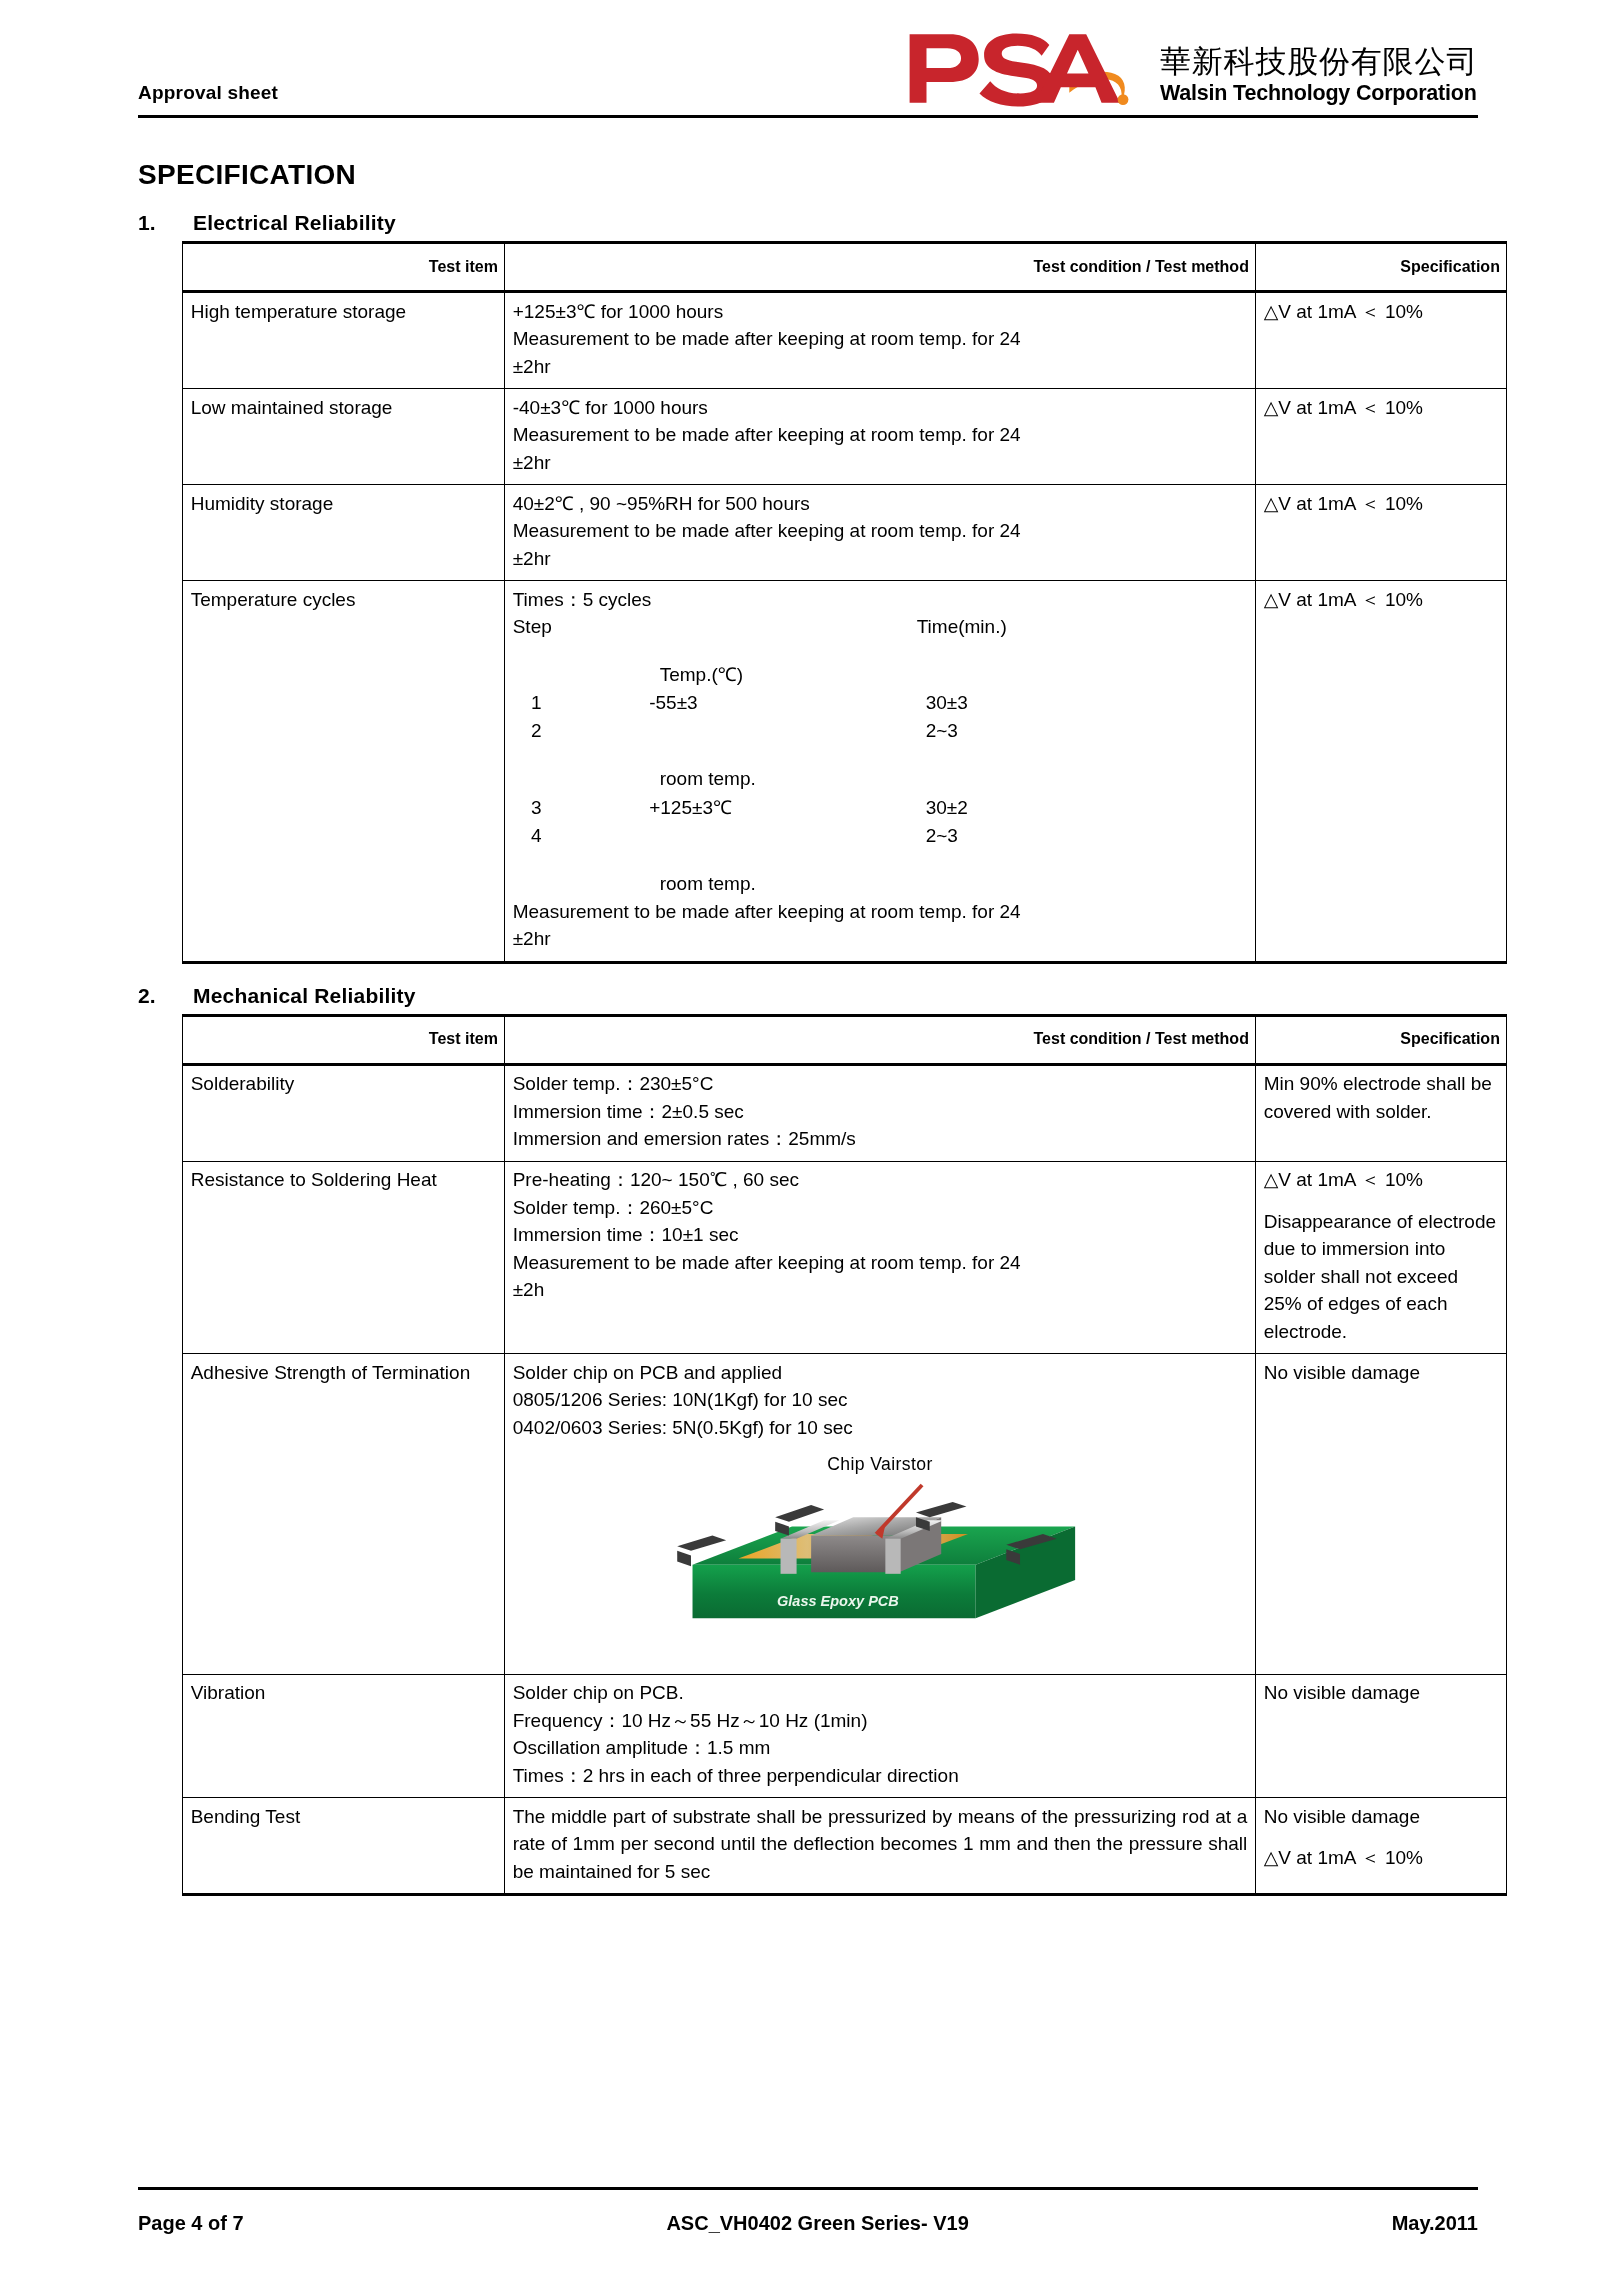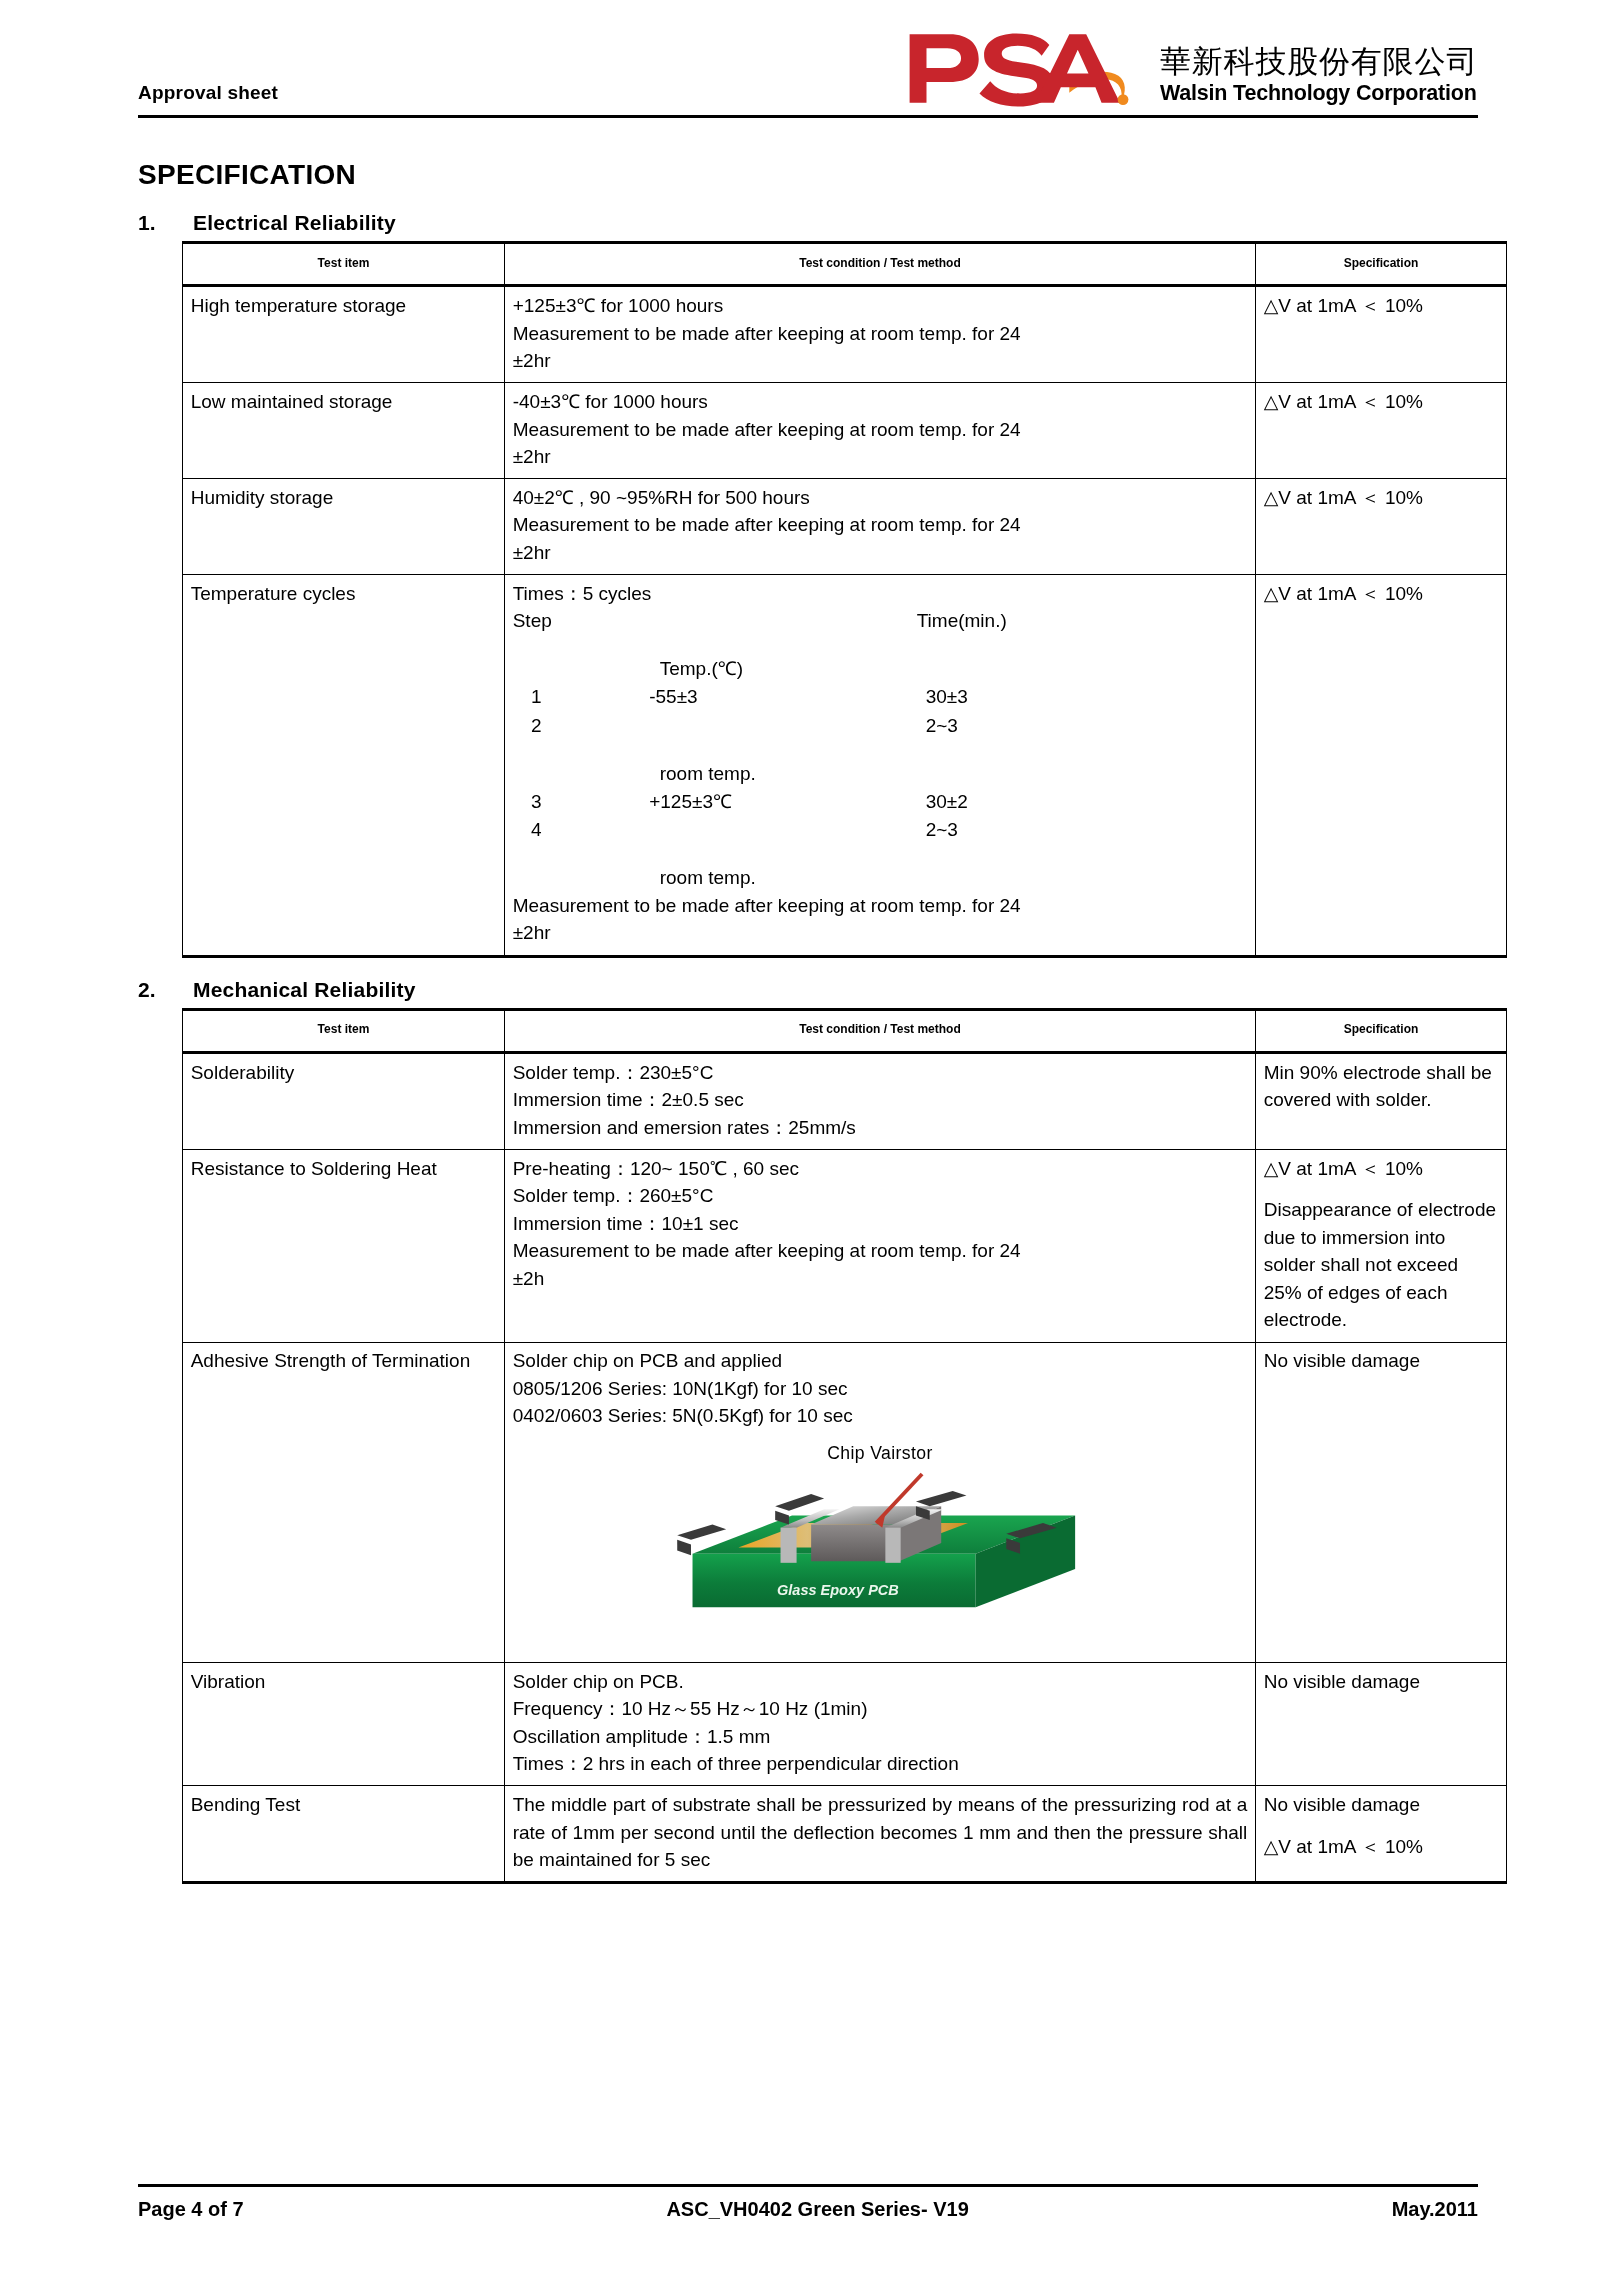--- a/index.html
+++ b/index.html
@@ -100,23 +100,23 @@
   table.spec col.c3 { width: 251px; }
 
   table.spec th, table.spec td {
     border: 1.5px solid #000;
     vertical-align: top;
     padding: 4.6px 7.7px 7.7px 7.7px;
     font-size: 19px;
     line-height: 1.45;
   }
   table.spec thead th {
-    text-align: center;
-    font-weight: bold;
-    font-size: 12px;
+    text-align: right;
+    font-weight: bold;
+    font-size: 16px;
     padding: 10.7px 6.1px 12.3px 6.1px;
     border-bottom-width: 3.1px;
   }
   table.spec { border-top: 3.1px solid #000; }
   table.spec tbody tr:last-child td { border-bottom-width: 3.1px; }
 
   td.item { white-space: pre-line; }
   td.cond { }
   td.spec-col { }
 
@@ -156,23 +156,23 @@
     margin-bottom: 4.6px;
     letter-spacing: 0.4px;
   }
   .pcb-fig { display: inline-block; }
 
   
   .footer {
     position: absolute;
     left: 138px;
     right: 138px;
-    bottom: 74px;
+    bottom: 60px;
     border-top: 3.8px solid #000;
-    padding-top: 11px;
+    padding-top: 22px;
     display: flex;
     align-items: center;
     font-size: 20px;
     font-weight: bold;
   }
   .footer .f-left { flex: 0 0 auto; }
   .footer .f-center { flex: 1 1 auto; text-align: center; }
   .footer .f-right { flex: 0 0 auto; }
 </style>
 </head>

